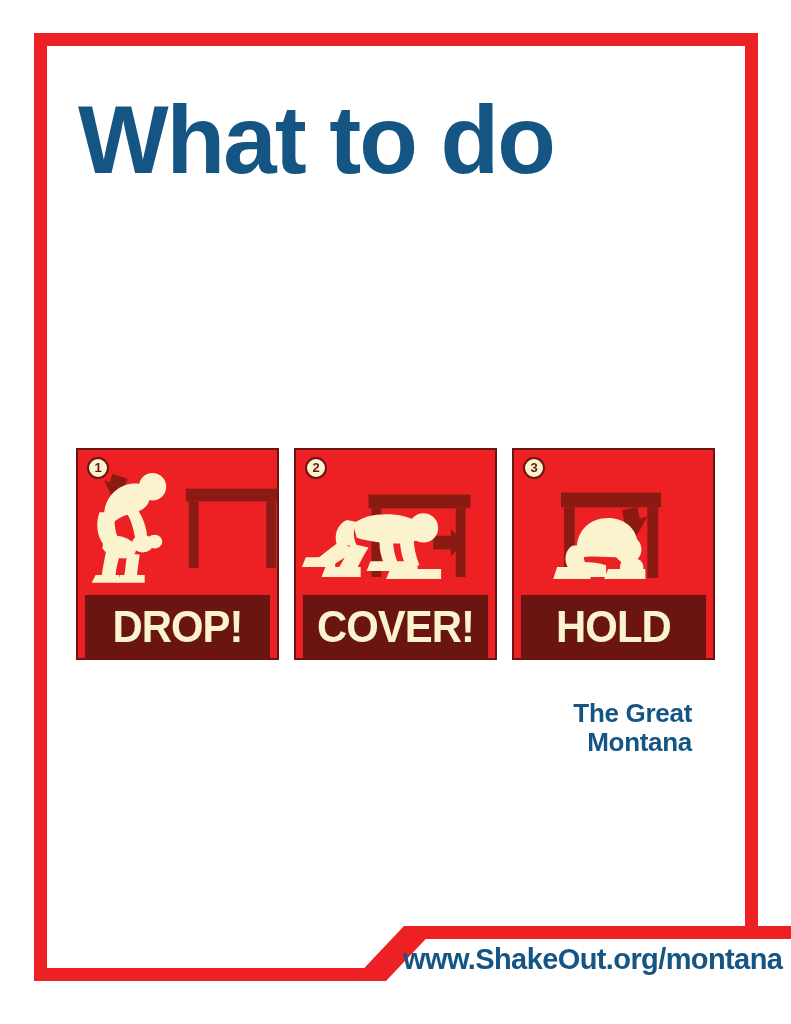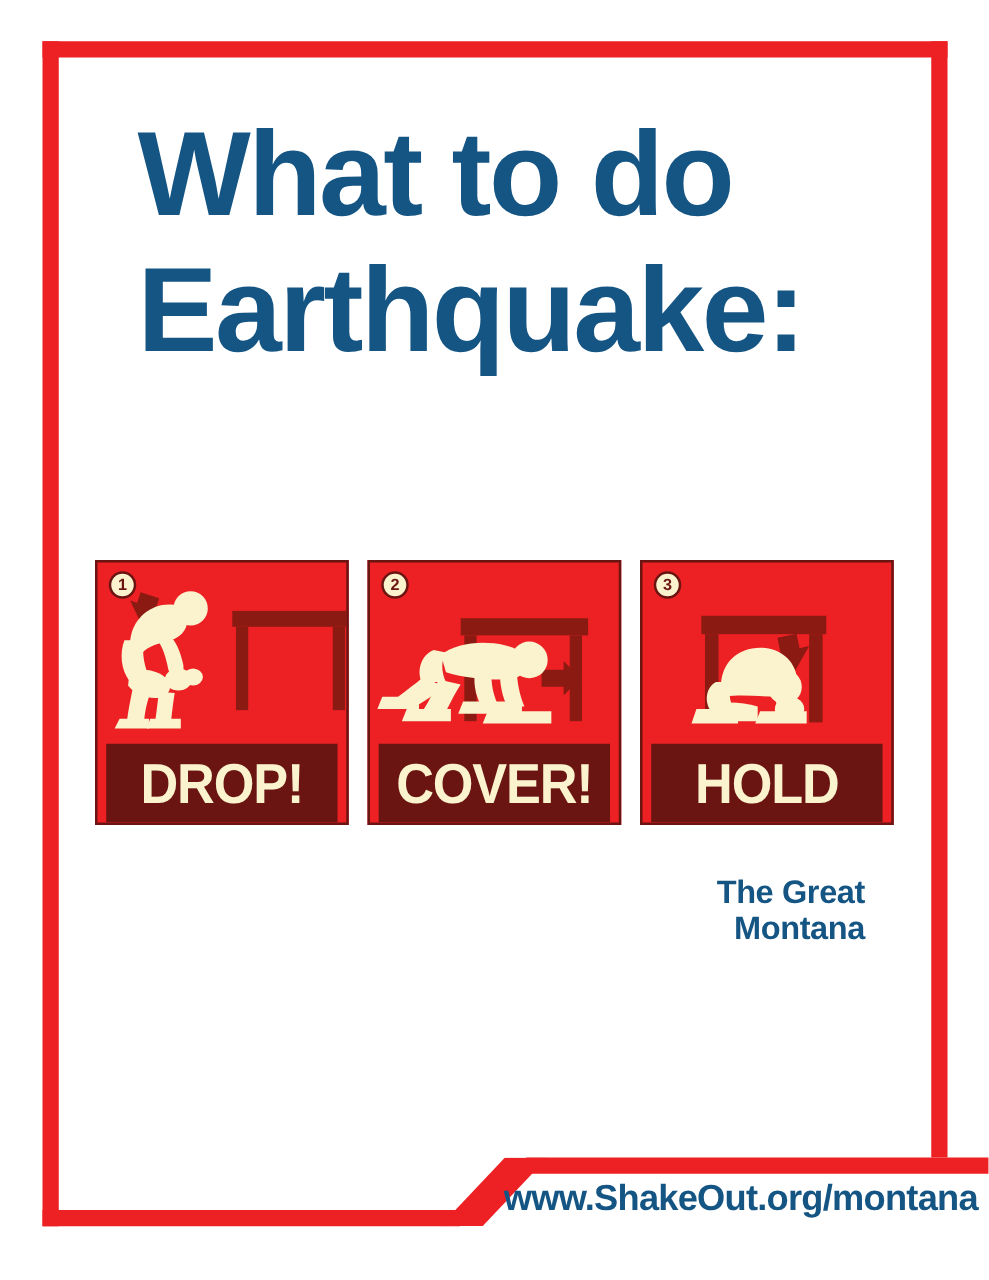--- a/index.html
+++ b/index.html
@@ -46,21 +46,21 @@
     position: absolute;
     left: 78px;
     top: 85px;
     width: 640px;
     color: #155584;
     font-size: 96px;
     font-weight: bold;
     line-height: 109px;
     letter-spacing: -2px;
   }
-  #headline .hl-line { display: block; white-space: nowrap; margin-left: 32px; }
+  #headline .hl-line { display: block; white-space: nowrap; }
 
   
   #panels {
     position: absolute;
     left: 76px;
     top: 448px;
     width: 640px;
     height: 212px;
     display: flex;
     gap: 15px;
@@ -167,21 +167,20 @@
 
   <div class="frame-bar" id="frame-top"></div>
   <div class="frame-bar" id="frame-left"></div>
   <div class="frame-bar" id="frame-right"></div>
   <div class="frame-bar" id="frame-bottom-left"></div>
   <div class="frame-bar" id="frame-bottom-right"></div>
   <div id="frame-bottom-diagonal"></div>
 
   <div id="headline">
     <span class="hl-line">What to do</span>
-    <span class="hl-line">Earthquake:</span>
   </div>
 
   <div id="panels">
 
     <div class="panel">
       <div class="panel-badge">1</div>
       <div class="panel-art">
         <svg viewBox="0 0 203 147" xmlns="http://www.w3.org/2000/svg">
 
           <rect x="110" y="38" width="96" height="13" fill="#8B1A12"></rect>

